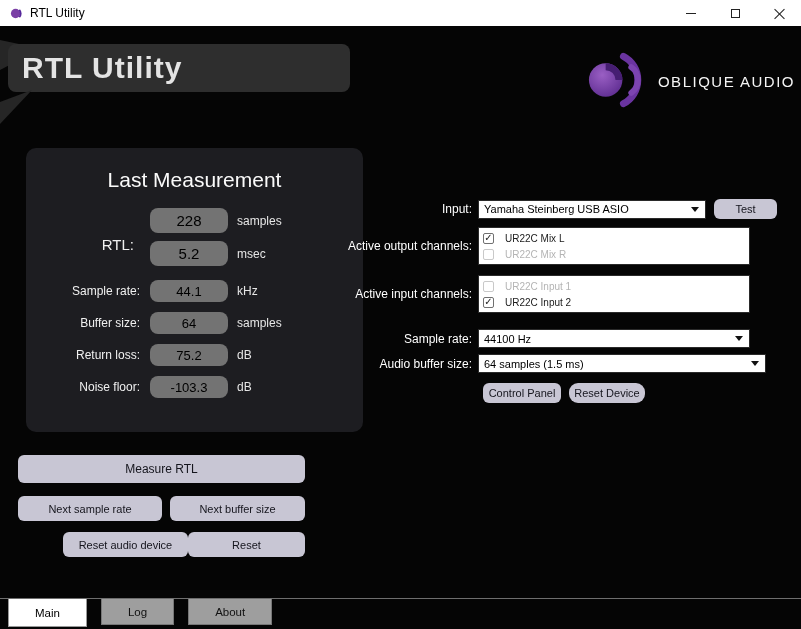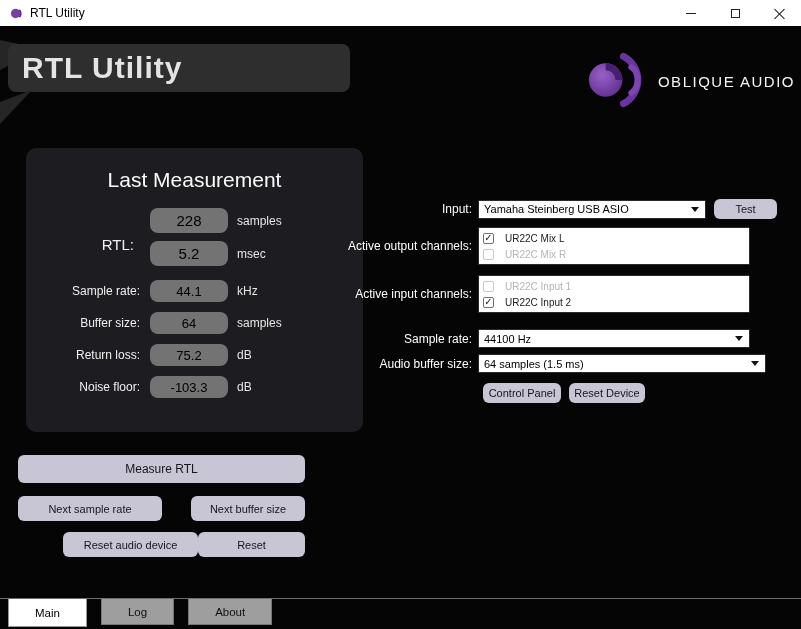--- a/index.html
+++ b/index.html
@@ -74,21 +74,21 @@
   .btn {
     background:#c8c6d4; border:none; border-radius:6px; color:#15151d;
     font-size:11px; font-family:"Liberation Sans", sans-serif; cursor:pointer;
     display:flex; align-items:center; justify-content:center;
   }
   .btn-measure { position:absolute; left:18px; top:429px; width:287px; height:28px; font-size:12px; }
   .btn-row { position:absolute; left:18px; width:287px; display:flex; justify-content:space-between; }
   .btn-row.r1 { top:470px; }
   .btn-row.r2 { top:506px;padding-left:45px; }
   .btn-row .btn.a { width:144px; height:25px; }
-  .btn-row .btn.b { width:114px; height:25px; }
+  .btn-row .btn.b { width:135px; height:25px; }
 
   
   .frow { position:absolute; display:flex; align-items:center; }
   .flabel { width:148px; text-align:right; padding-right:6px; font-size:12px; color:#ffffff; }
 
   .combo {
     height:19px; background:#fff; border:1px solid #2a2a2a; display:flex;
     align-items:center; justify-content:space-between; padding:0 6px 0 5px; cursor:pointer;
   }
   .combo-value { font-size:11px; color:#000; white-space:nowrap; overflow:hidden; }
@@ -102,21 +102,21 @@
     width:11px; height:11px; border:1px solid #707070; border-radius:2px; background:#fff;
     display:flex; align-items:center; justify-content:center; font-size:10px; color:#222;
   }
   .lb-item[data-checked="true"] .check::after { content:"✓"; line-height:10px; }
   .lb-item[data-checked="false"] .check { border-color:#c9c9c9; }
   .lb-label { font-size:10px; margin-left:11px; color:#1a1a1a; }
   .lb-item[data-checked="false"] .lb-label { color:#b4b4b4; }
 
   .btn-test { width:63px; height:20px; margin-left:8px; }
   .btn-cp { width:78px; height:20px; }
-  .btn-rd { width:76px; height:20px; margin-left:8px; }
+  .btn-rd { width:76px; height:20px; margin-left:8px;border-radius:9px; }
 
   
   .tabstrip {
     position:absolute; left:0; bottom:2px; width:801px; height:29px;
     border-top:1px solid #6e6e6e; display:flex; align-items:flex-start; padding-left:8px;
     background:transparent;
   }
   .tab {
     height:26px; padding:0 26px; display:flex; align-items:center; justify-content:center;
     font-size:11.5px; color:#111; background:#9e9e9e; border:1px solid #777; border-top:none;

